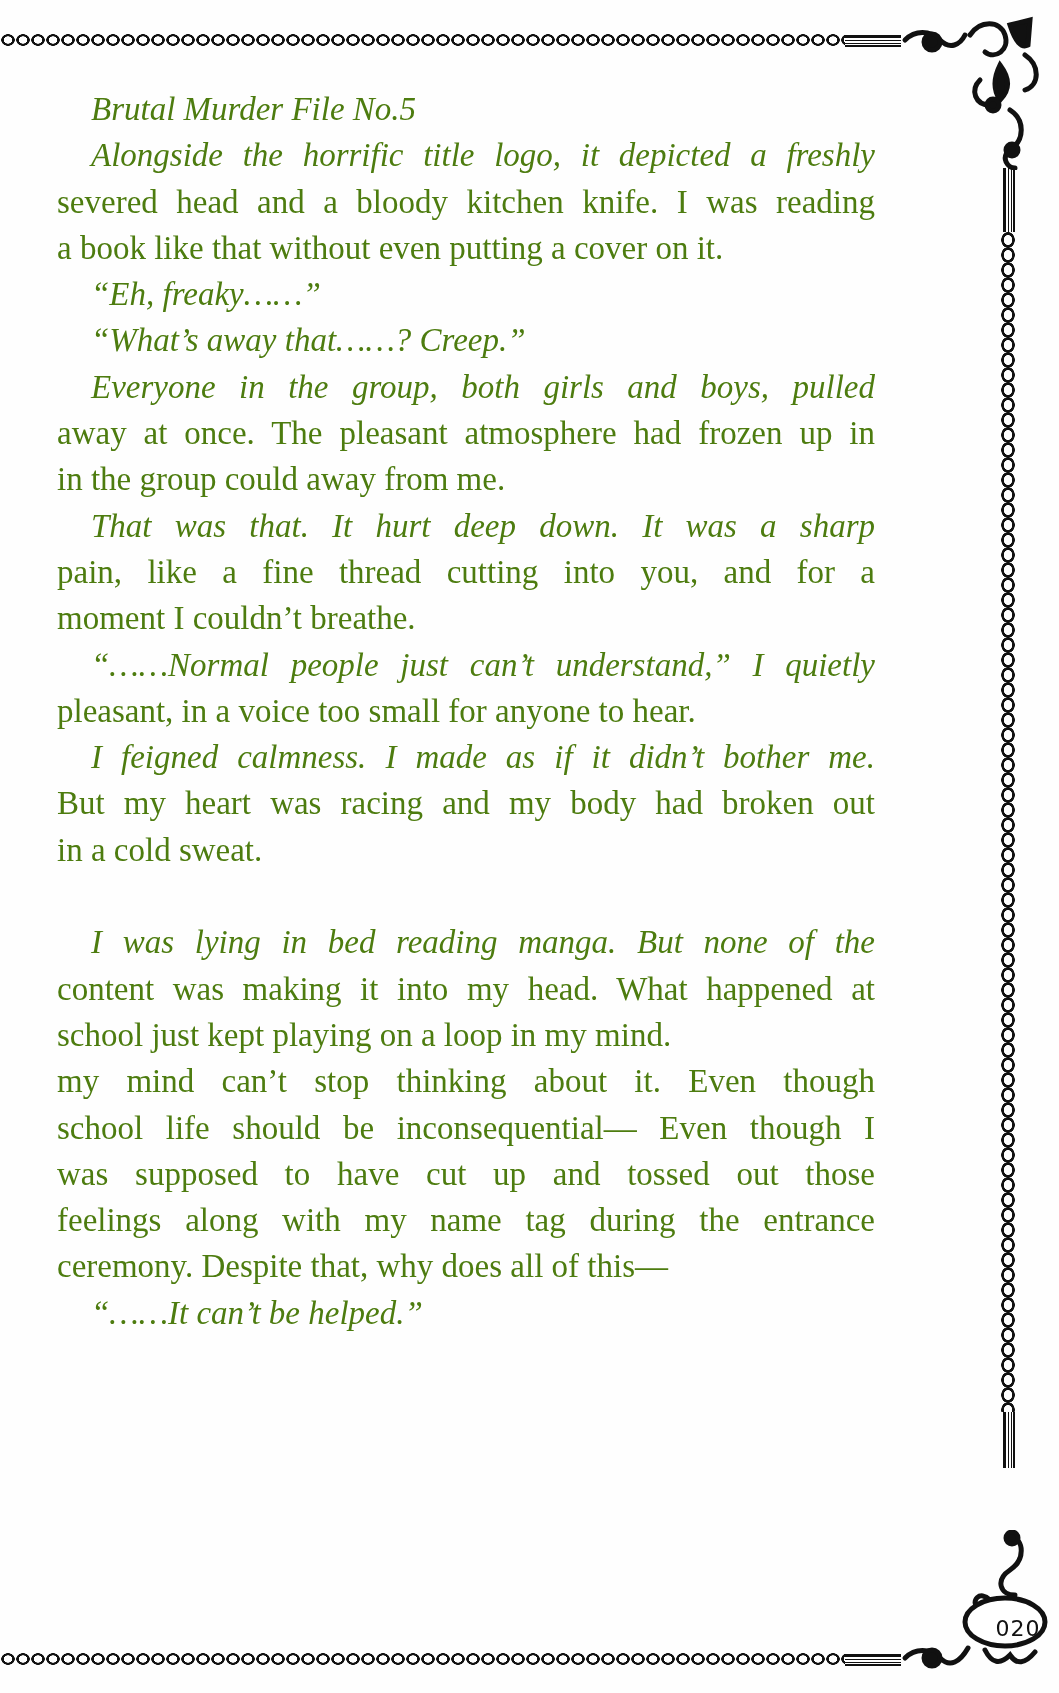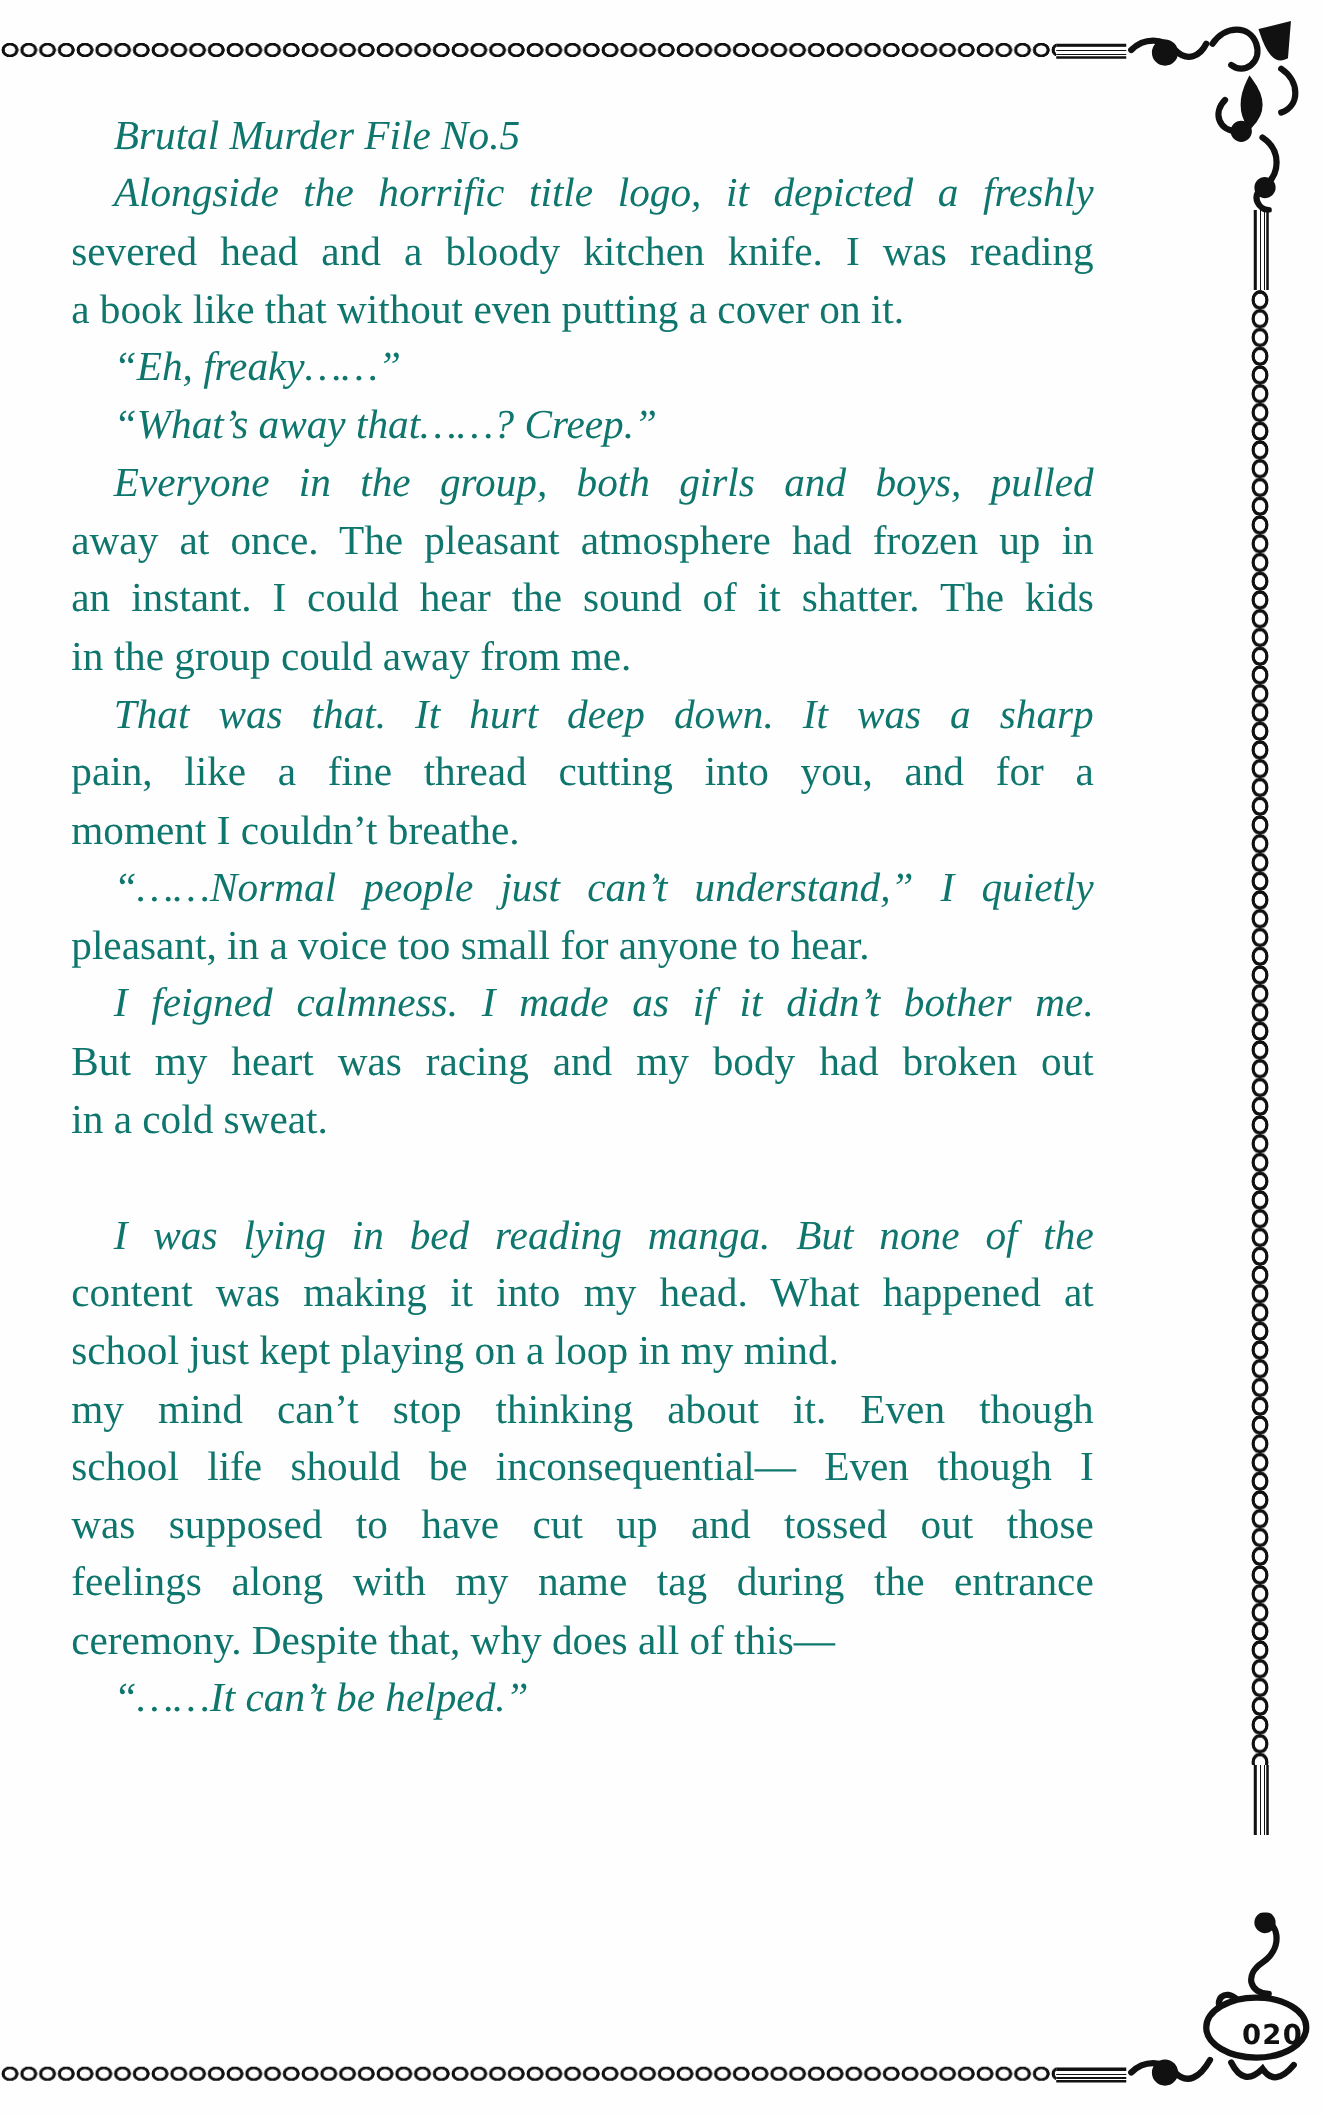--- a/index.html
+++ b/index.html
@@ -37,29 +37,29 @@
     }
     .rod-v-top { top: 168px; height: 64px; }
     .rod-v-bottom { top: 1412px; height: 56px; }
 
     .ornament { position: absolute; }
     .ornament-top { left: 900px; top: 10px; width: 150px; height: 160px; }
     .ornament-bottom { left: 900px; top: 1530px; width: 150px; height: 160px; }
 
     .page-number {
       position: absolute; left: 988px; top: 1614px; width: 60px; height: 30px;
-      font-family: "DejaVu Sans", sans-serif; font-weight: bold; font-size: 22px;
+      font-family: "DejaVu Sans", sans-serif; font-weight: normal; font-size: 22px;
       color: #111; text-align: center; line-height: 30px; letter-spacing: 1px;
     }
 
     
     .text {
       position: absolute; left: 57px; top: 86px; width: 818px;
       font-family: "Liberation Serif", "DejaVu Serif", serif;
-      font-size: 33px; line-height: 46.3px; color: #0f766e;
+      font-size: 33px; line-height: 46.3px; color: #4d7c0f;
     }
     .line { display: block; white-space: nowrap; height: 46.3px; }
     .line.just { text-align: justify; text-align-last: justify; white-space: normal; overflow: hidden; }
     .indent { padding-left: 34px; font-style: italic; }
     .italic { font-style: italic; }
     .blank { display: block; height: 46.3px; }
   </style>
 </head>
 <body>
 
@@ -107,21 +107,20 @@
   <div class="text">
     <span class="line indent italic">Brutal Murder File No.5</span>
     <div id="lines">
         <span class="line indent just">Alongside the horrific title logo, it depicted a freshly</span>
         <span class="line just">severed head and a bloody kitchen knife. I was reading</span>
         <span class="line">a book like that without even putting a cover on it.</span>
         <span class="line indent">“Eh, freaky……”</span>
         <span class="line indent">“What’s away that……? Creep.”</span>
         <span class="line indent just">Everyone in the group, both girls and boys, pulled</span>
         <span class="line just">away at once. The pleasant atmosphere had frozen up in</span>
-        <span class="line just">an instant. I could hear the sound of it shatter. The kids</span>
         <span class="line">in the group could away from me.</span>
         <span class="line indent just">That was that. It hurt deep down. It was a sharp</span>
         <span class="line just">pain, like a fine thread cutting into you, and for a</span>
         <span class="line">moment I couldn’t breathe.</span>
         <span class="line indent just">“……Normal people just can’t understand,” I quietly</span>
         <span class="line">pleasant, in a voice too small for anyone to hear.</span>
         <span class="line indent just">I feigned calmness. I made as if it didn’t bother me.</span>
         <span class="line just">But my heart was racing and my body had broken out</span>
         <span class="line">in a cold sweat.</span>
         <span class="blank"></span>

